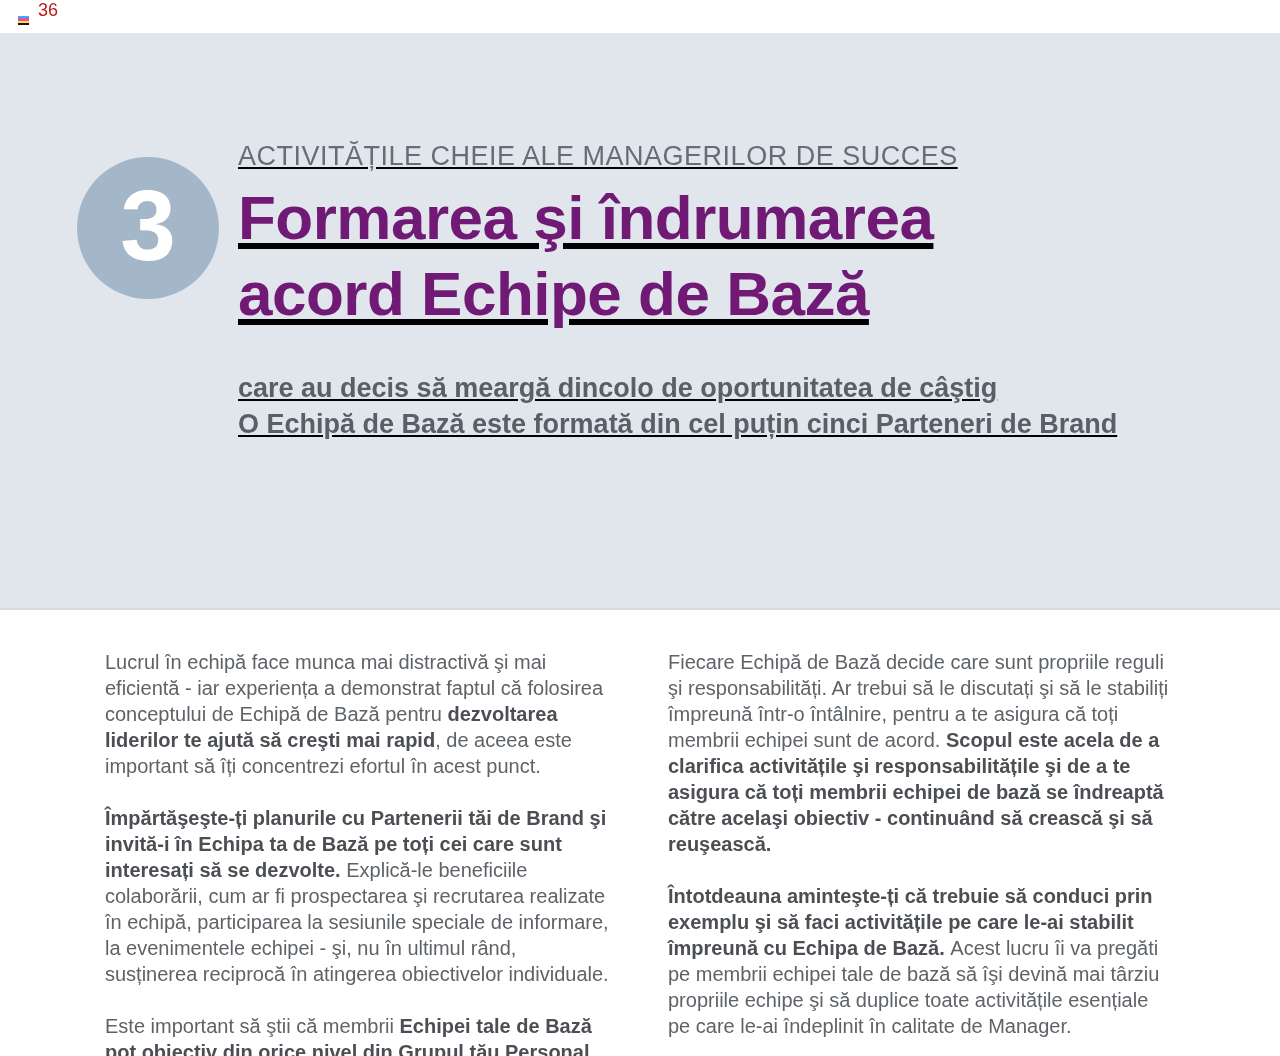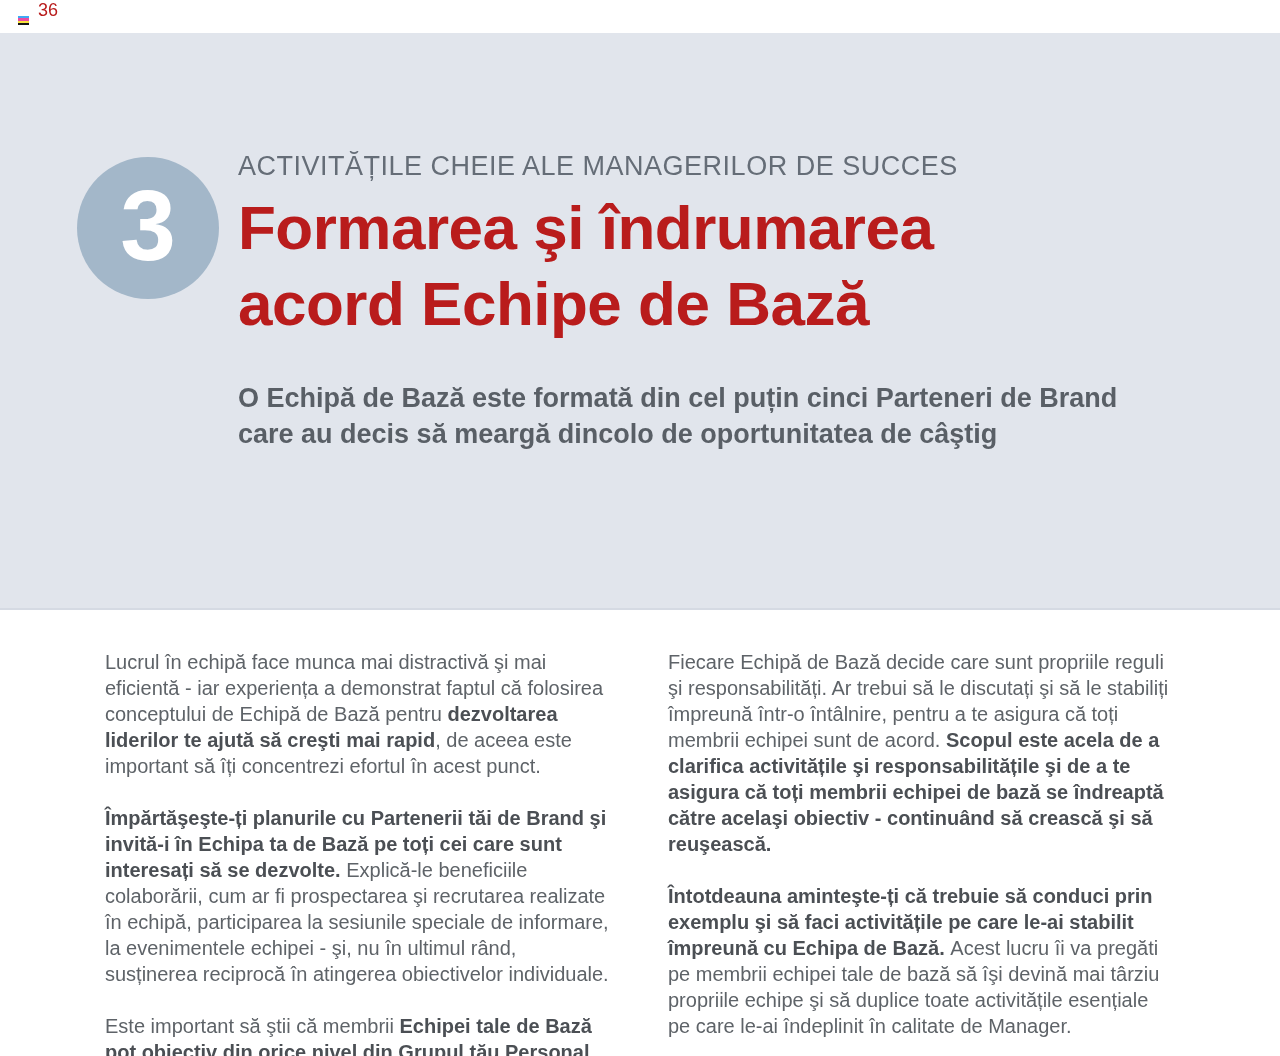--- a/index.html
+++ b/index.html
@@ -31,28 +31,28 @@
   }
   .badge{
     position:absolute;left:77px;top:124px;
     width:142px;height:142px;border-radius:50%;
     background:#a3b7c9;color:#ffffff;
     display:flex;align-items:center;justify-content:center;
     font-size:100px;font-weight:700;line-height:1;
     padding-bottom:6px;box-sizing:border-box;
   }
   .header-content{
-    position:absolute;left:238px;top:118px;width:920px;
+    position:absolute;left:238px;top:108px;width:920px;text-decoration:underline;
   }
   .eyebrow{
     font-size:27px;color:#656d77;letter-spacing:0.5px;
     margin:0 0 8px 0;font-weight:400;
   }
   .title{
-    font-size:62px;font-weight:700;color:#b91c1c;
+    font-size:62px;font-weight:700;color:#701a75;
     line-height:1.22;letter-spacing:-0.5px;margin:0;
   }
   .intro{
     margin-top:40px;font-size:27px;font-weight:700;color:#595f66;
     line-height:1.32;
   }
 
   .col{position:absolute;top:640px;width:505px;}
   .col-left{left:105px;}
   .col-right{left:668px;}
@@ -78,22 +78,22 @@
   <div class="badge">
     <span>3</span>
   </div>
   <div class="header-content">
     <div class="eyebrow">ACTIVITĂȚILE CHEIE ALE MANAGERILOR DE SUCCES</div>
     <h1 class="title">
       <span>Formarea şi îndrumarea</span><br>
       <span>acord Echipe de Bază</span>
     </h1>
     <div class="intro">
+      <div>care au decis să meargă dincolo de oportunitatea de câştig</div>
       <div>O Echipă de Bază este formată din cel puțin cinci Parteneri de Brand</div>
-      <div>care au decis să meargă dincolo de oportunitatea de câştig</div>
     </div>
   </div>
 </div>
 
 <div class="col col-left">
   <p><span>Lucrul în echipă face munca mai distractivă şi mai eficientă - iar experiența a demonstrat faptul că folosirea conceptului de Echipă de Bază pentru </span><span class="b">dezvoltarea liderilor te ajută să creşti mai rapid</span><span>, de aceea este important să îți concentrezi efortul în acest punct.</span></p>
   <p><span class="b">Împărtăşeşte-ți planurile cu Partenerii tăi de Brand şi invită-i în Echipa ta de Bază pe toți cei care sunt interesați să se dezvolte. </span><span>Explică-le beneficiile colaborării, cum ar fi prospectarea şi recrutarea realizate în echipă, participarea la sesiunile speciale de informare, la evenimentele echipei - şi, nu în ultimul rând, susținerea reciprocă în atingerea obiectivelor individuale.</span></p>
   <p><span>Este important să ştii că membrii </span><span class="b">Echipei tale de Bază pot obiectiv din orice nivel din Grupul tău Personal</span><span>, nu doar din Prima Linie. </span></p>
 </div>
 

